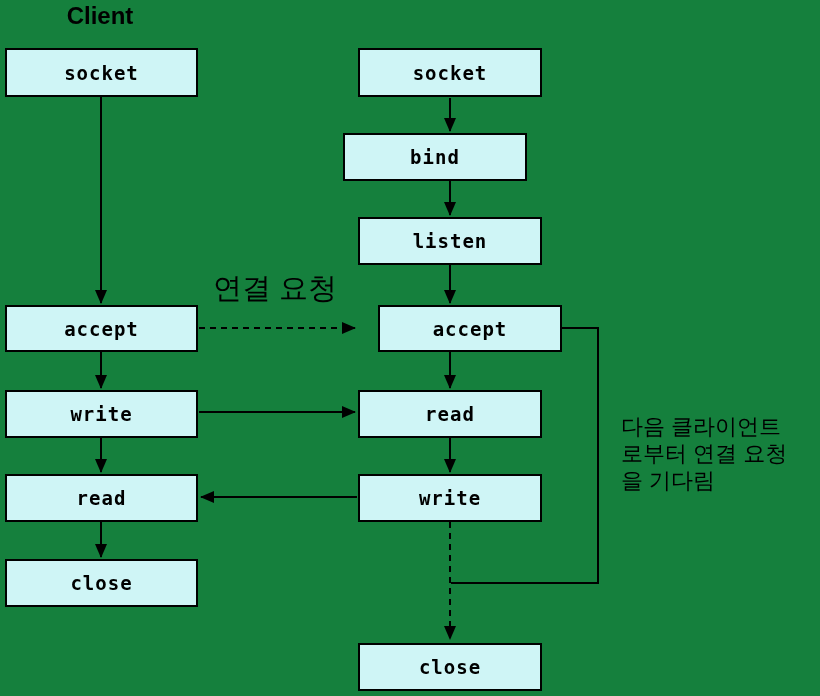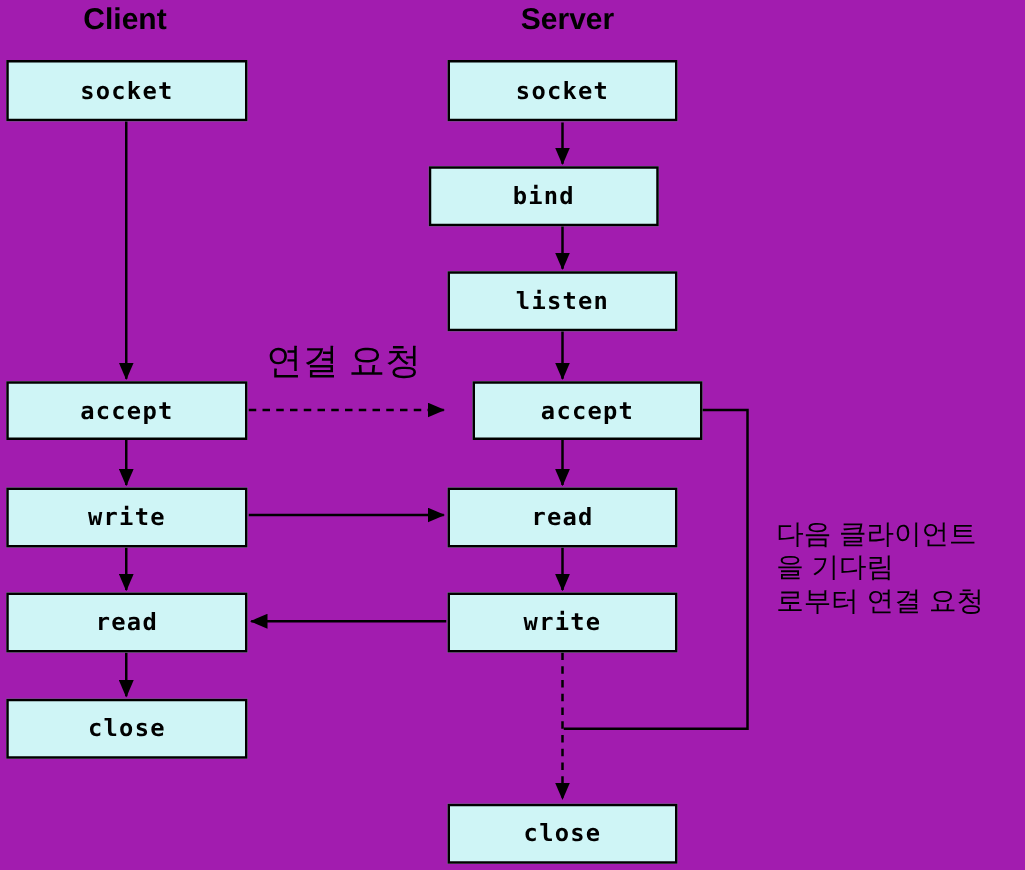--- a/index.html
+++ b/index.html
@@ -1,20 +1,20 @@
 <!DOCTYPE html>
 <html><head>
 <meta charset="utf-8">
 <style>
   * { margin:0; padding:0; box-sizing:border-box; }
   html,body { background:#ffffff; }
   .canvas {
     position:relative;
     width:820px; height:696px;
-    background:#a21caf;
+    background:#15803d;
     font-family:"Liberation Sans","DejaVu Sans",sans-serif;
     overflow:hidden;
   }
   .arrow-layer { position:absolute; left:0; top:0; width:820px; height:696px; }
   .col-title {
     position:absolute;
     width:120px;
     text-align:center;
     font-size:24px;
     font-weight:bold;
@@ -79,37 +79,36 @@
     <line x1="199" y1="328" x2="355" y2="328" stroke="#000" stroke-width="2" stroke-dasharray="6 5" marker-end="url(#arw)"></line>
     <line x1="199" y1="412" x2="355" y2="412" stroke="#000" stroke-width="2" marker-end="url(#arw)"></line>
     <line x1="357" y1="497" x2="201" y2="497" stroke="#000" stroke-width="2" marker-end="url(#arw)"></line>
 
     <line x1="450" y1="522" x2="450" y2="639" stroke="#000" stroke-width="2" stroke-dasharray="6 5" marker-end="url(#arw)"></line>
 
     <path d="M451,583 H598 V328 H545" fill="none" stroke="#000" stroke-width="2" marker-end="url(#arw)"></path>
   </svg>
 
   <div class="col-title title-client">Client</div>
-  <div class="col-title title-server">Server</div>
 
   <div class="box" style="left:5px;  top:48px;  width:193px; height:49px;">socket</div>
   <div class="box" style="left:5px;  top:305px; width:193px; height:47px;">accept</div>
   <div class="box" style="left:5px;  top:390px; width:193px; height:48px;">write</div>
   <div class="box" style="left:5px;  top:474px; width:193px; height:48px;">read</div>
   <div class="box" style="left:5px;  top:559px; width:193px; height:48px;">close</div>
 
   <div class="box" style="left:358px; top:48px;  width:184px; height:49px;">socket</div>
   <div class="box" style="left:343px; top:133px; width:184px; height:48px;">bind</div>
   <div class="box" style="left:358px; top:217px; width:184px; height:48px;">listen</div>
   <div class="box" style="left:358px; top:305px; width:184px; height:47px;margin-left:20px;">accept</div>
   <div class="box" style="left:358px; top:390px; width:184px; height:48px;">read</div>
   <div class="box" style="left:358px; top:474px; width:184px; height:48px;">write</div>
   <div class="box" style="left:358px; top:643px; width:184px; height:48px;">close</div>
 
   <div class="edge-label">연결 요청</div>
 
   <div class="note">
     <div>다음 클라이언트</div>
+    <div>로부터 연결 요청</div>
     <div>을 기다림</div>
-    <div>로부터 연결 요청</div>
   </div>
 
 </div>
 
 </body></html>

